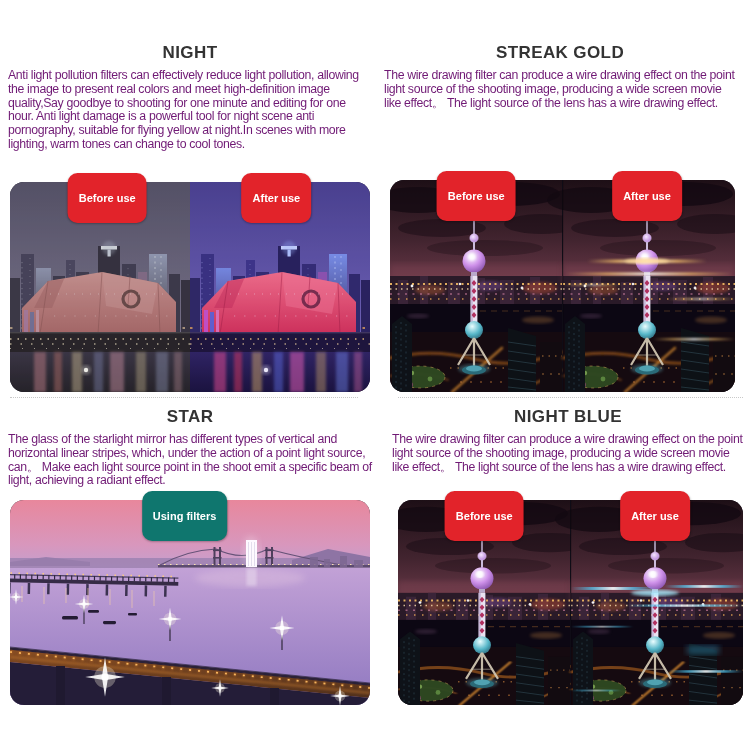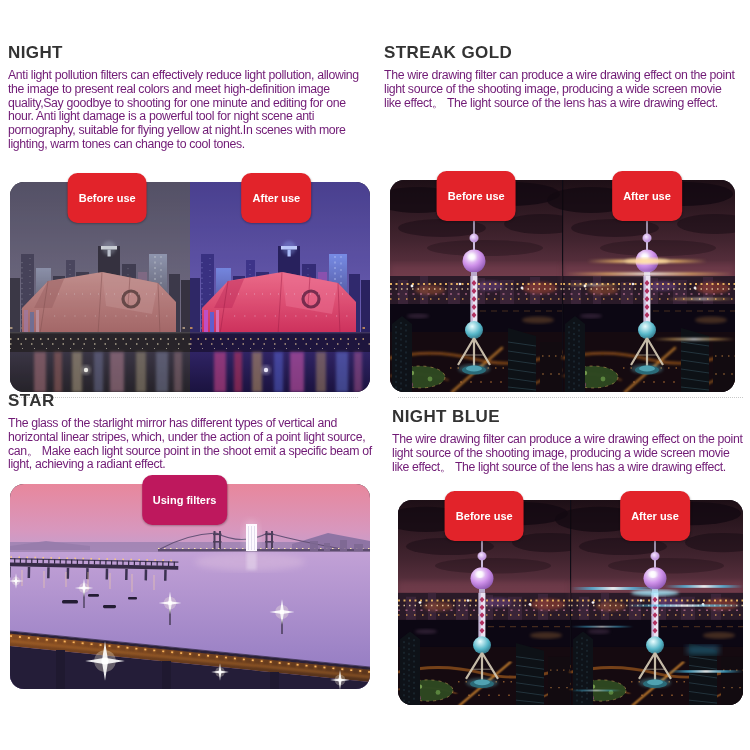--- a/index.html
+++ b/index.html
@@ -1,19 +1,19 @@
 <!DOCTYPE html>
 <html><head>
 <meta charset="utf-8">
 <style>
   *{margin:0;padding:0;box-sizing:border-box;}
   html,body{width:750px;height:750px;}
   body{background:#ffffff;font-family:"Liberation Sans",sans-serif;position:relative;overflow:hidden;}
   .quad{position:absolute;}
-  .quad h2{font-size:17px;font-weight:bold;color:#333333;letter-spacing:.4px;line-height:1.1;}
+  .quad h2{font-size:17px;font-weight:bold;color:#333333;text-align:center;letter-spacing:.4px;line-height:1.1;}
   .quad p{margin-top:6px;font-size:12.3px;line-height:13.9px;letter-spacing:-0.35px;color:#701a75;text-align:left;}
   .figwrap{position:absolute;}
   .figure{width:100%;height:100%;border-radius:14px;overflow:hidden;background:#14101e;}
   .figure svg{display:block;width:100%;height:100%;}
   .badge{position:absolute;top:-9px;transform:translateX(-50%);color:#ffffff;font-weight:bold;
          font-size:11px;line-height:18px;padding:16px 11px;border-radius:10px;white-space:nowrap;z-index:2;
          box-shadow:0 1px 2px rgba(0,0,0,.25);}
   .divider{position:absolute;border-top:1px dotted #c9c9c9;height:0;}
 </style>
 </head>
@@ -312,21 +312,21 @@
       </svg>
     </div>
     <span class="badge" style="left: 25%; background: rgb(226, 35, 42);">Before use</span>
     <span class="badge" style="left: 74.5%; background: rgb(226, 35, 42);">After use</span>
   </div>
 </div>
 
 <div class="divider" style="left:10px;top:397px;width:348px;"></div>
 <div class="divider" style="left:398px;top:397px;width:345px;"></div>
 
-<div class="quad" style="left:8px;top:392px;width:364px;height:330px;">
+<div class="quad" style="left:8px;top:408px;width:364px;height:330px;">
   <h2>STAR</h2>
   <p>The glass of the starlight mirror has different types of vertical and horizontal linear stripes, which, under the action of a point light source, can。 Make each light source point in the shoot emit a specific beam of light, achieving a radiant effect.</p>
   <div class="figwrap" style="left:2px;top:92px;width:360px;height:205px;">
     <div class="figure">
       <svg viewBox="0 0 360 205" role="img">
         <rect width="360" height="82" fill="url(#gStarSky)"></rect>
         <rect x="0" y="58" width="360" height="10" fill="#9d82b2" opacity=".85"></rect>
         <polygon points="282,60 318,49 360,57 360,66 282,66" fill="#8e74a4"></polygon>
         <polygon points="0,62 36,57 80,62 80,66 0,66" fill="#977cab" opacity=".9"></polygon>
         <g>
@@ -403,21 +403,21 @@
             <rect x="46" y="166" width="9" height="39"></rect>
               <rect x="152" y="177" width="9" height="28"></rect>
               <rect x="260" y="188" width="9" height="17"></rect>
           </g>
           <use href="#sparkle" transform="translate(95,177) scale(1.8)"></use>
           <use href="#sparkle" transform="translate(210,188) scale(0.8)"></use>
           <use href="#sparkle" transform="translate(330,196) scale(0.9)"></use>
         </g>
       </svg>
     </div>
-    <span class="badge" style="left: 48.5%; background: #be185d; text-align: right;">Using filters</span>
+    <span class="badge" style="left: 48.5%; background: #0f766e; text-align: right;">Using filters</span>
   </div>
 </div>
 
 <div class="quad" style="left:392px;top:408px;width:352px;height:330px;">
   <h2>NIGHT BLUE</h2>
   <p>The wire drawing filter can produce a wire drawing effect on the point light source of the shooting image, producing a wide screen movie like effect。 The light source of the lens has a wire drawing effect.</p>
   <div class="figwrap" style="left:6px;top:92px;width:345px;height:205px;">
     <div class="figure">
       <svg viewBox="0 0 345 212" preserveAspectRatio="none" role="img">
         <g>

